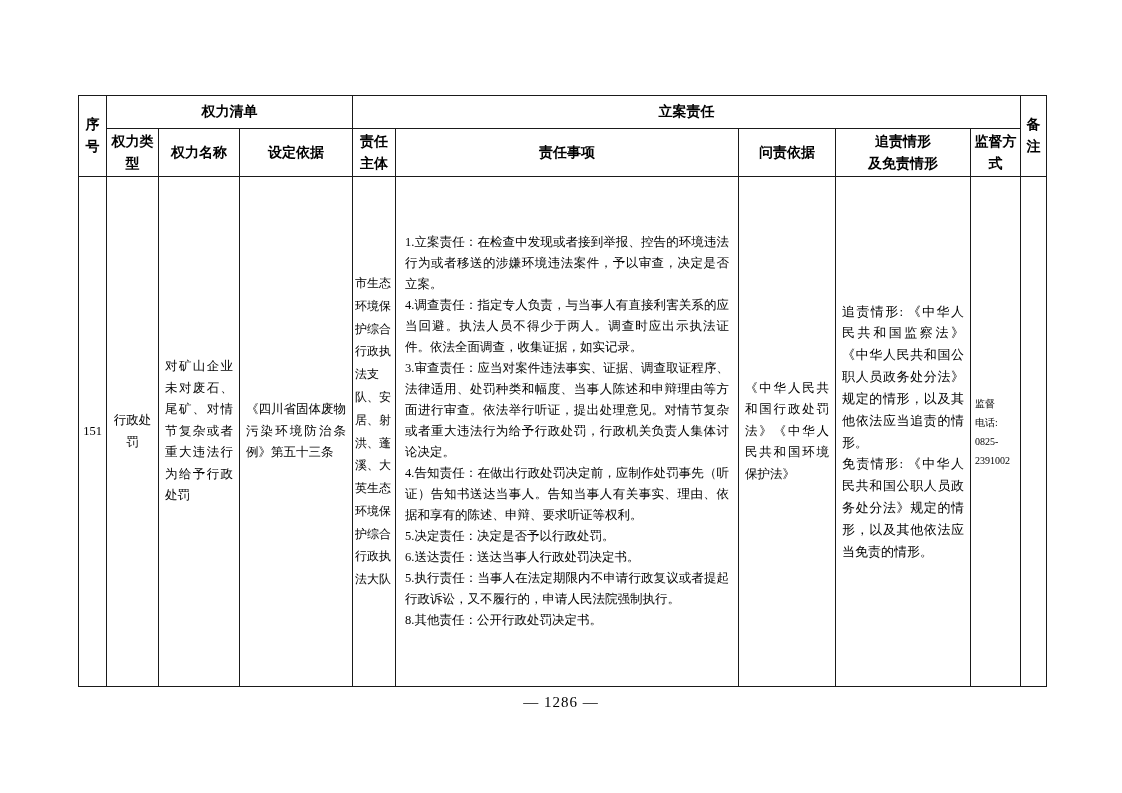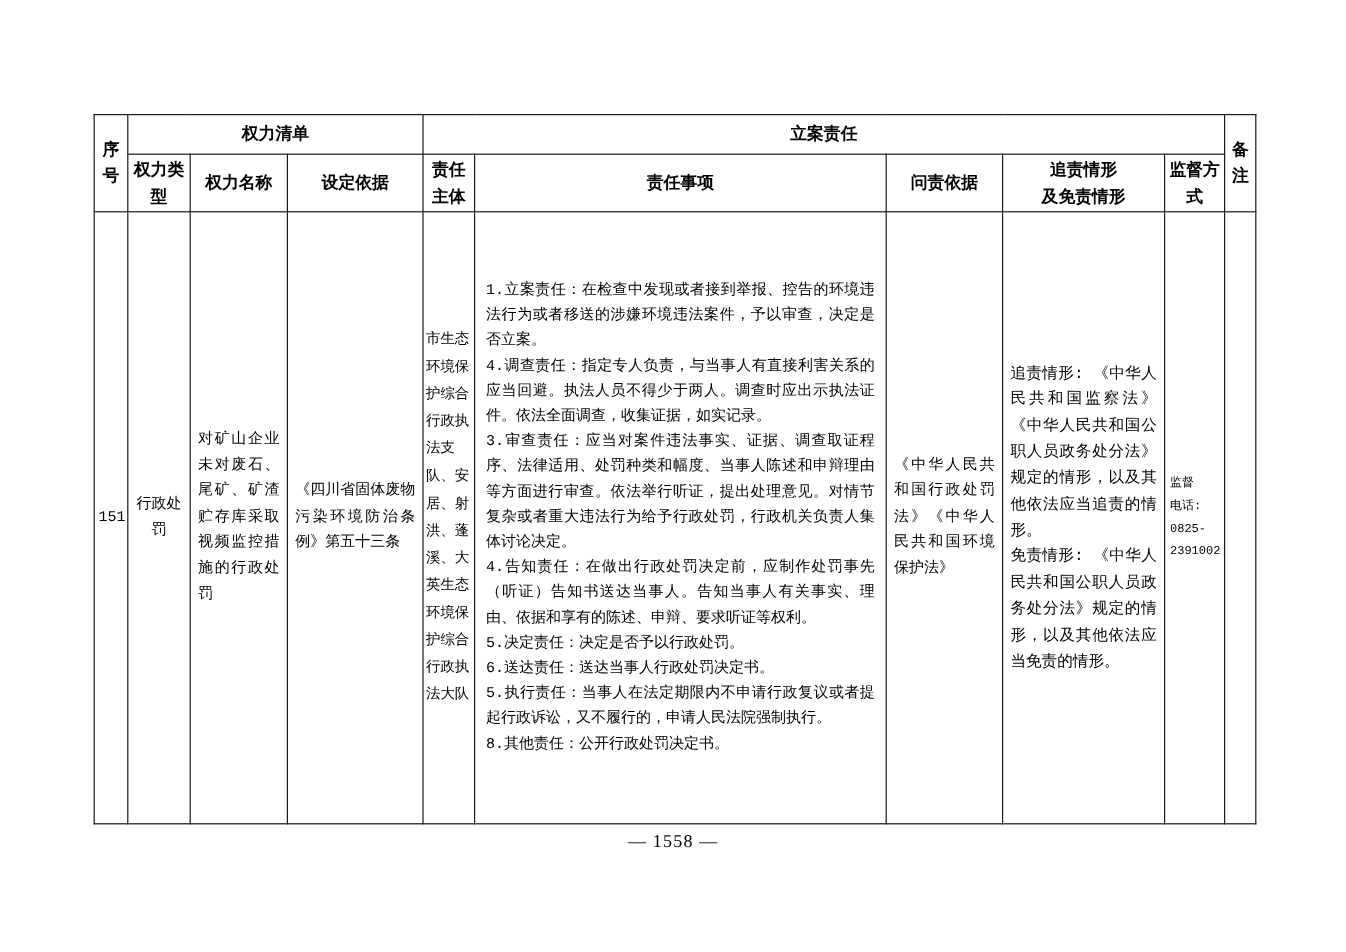--- a/index.html
+++ b/index.html
@@ -34,21 +34,21 @@
   th.hd {
     font-family: "Liberation Sans", "DejaVu Sans", sans-serif;
     font-weight: bold;
     font-size: 14px;
     line-height: 1.55;
     text-align: center;
     padding: 1px 2px;
   }
   tr.h1 th { height: 30px; }
   tr.h2 th { height: 45px; }
-  tr.bodyrow td { height: 505px; font-family: Liberation Mono, monospace; }
+  tr.bodyrow td { height: 505px; }
   
   td.c {
     font-size: 12.5px;
     line-height: 1.72;
     text-align: center;
     padding: 2px 3px;
   }
   td.jc {
     font-size: 12.5px;
     line-height: 1.72;
@@ -132,21 +132,21 @@
       <th class="hd">
         <div>追责情形</div>
         <div>及免责情形</div>
       </th>
       <th class="hd">监督方式</th>
     </tr>
 
     <tr class="bodyrow">
       <td class="c">151</td>
       <td class="c">行政处罚</td>
-      <td class="jc">对矿山企业未对废石、尾矿、矿渣贮存库采取视频监控措施的行政处罚</td>
+      <td class="jc">对矿山企业未对废石、尾矿、对情节复杂或者重大违法行为给予行政处罚</td>
       <td class="jc">《四川省固体废物污染环境防治条例》第五十三条</td>
       <td class="subject">市生态环境保护综合行政执法支队、安居、射洪、蓬溪、大英生态环境保护综合行政执法大队</td>
       <td class="items">
         <p>1.立案责任：在检查中发现或者接到举报、控告的环境违法行为或者移送的涉嫌环境违法案件，予以审查，决定是否立案。</p>
         <p>4.调查责任：指定专人负责，与当事人有直接利害关系的应当回避。执法人员不得少于两人。调查时应出示执法证件。依法全面调查，收集证据，如实记录。</p>
         <p>3.审查责任：应当对案件违法事实、证据、调查取证程序、法律适用、处罚种类和幅度、当事人陈述和申辩理由等方面进行审查。依法举行听证，提出处理意见。对情节复杂或者重大违法行为给予行政处罚，行政机关负责人集体讨论决定。</p>
         <p>4.告知责任：在做出行政处罚决定前，应制作处罚事先（听证）告知书送达当事人。告知当事人有关事实、理由、依据和享有的陈述、申辩、要求听证等权利。</p>
         <p>5.决定责任：决定是否予以行政处罚。</p>
         <p>6.送达责任：送达当事人行政处罚决定书。</p>
         <p>5.执行责任：当事人在法定期限内不申请行政复议或者提起行政诉讼，又不履行的，申请人民法院强制执行。</p>
@@ -161,15 +161,15 @@
         <div>监督</div>
         <div>电话:</div>
         <div>0825-</div>
         <div>2391002</div>
       </td>
       <td class="empty"></td>
     </tr>
   </tbody>
     </table>
 
-  <div class="footer">— 1558 —</div>
+  <div class="footer">— 1286 —</div>
 
 </div>
 
 </body></html>

